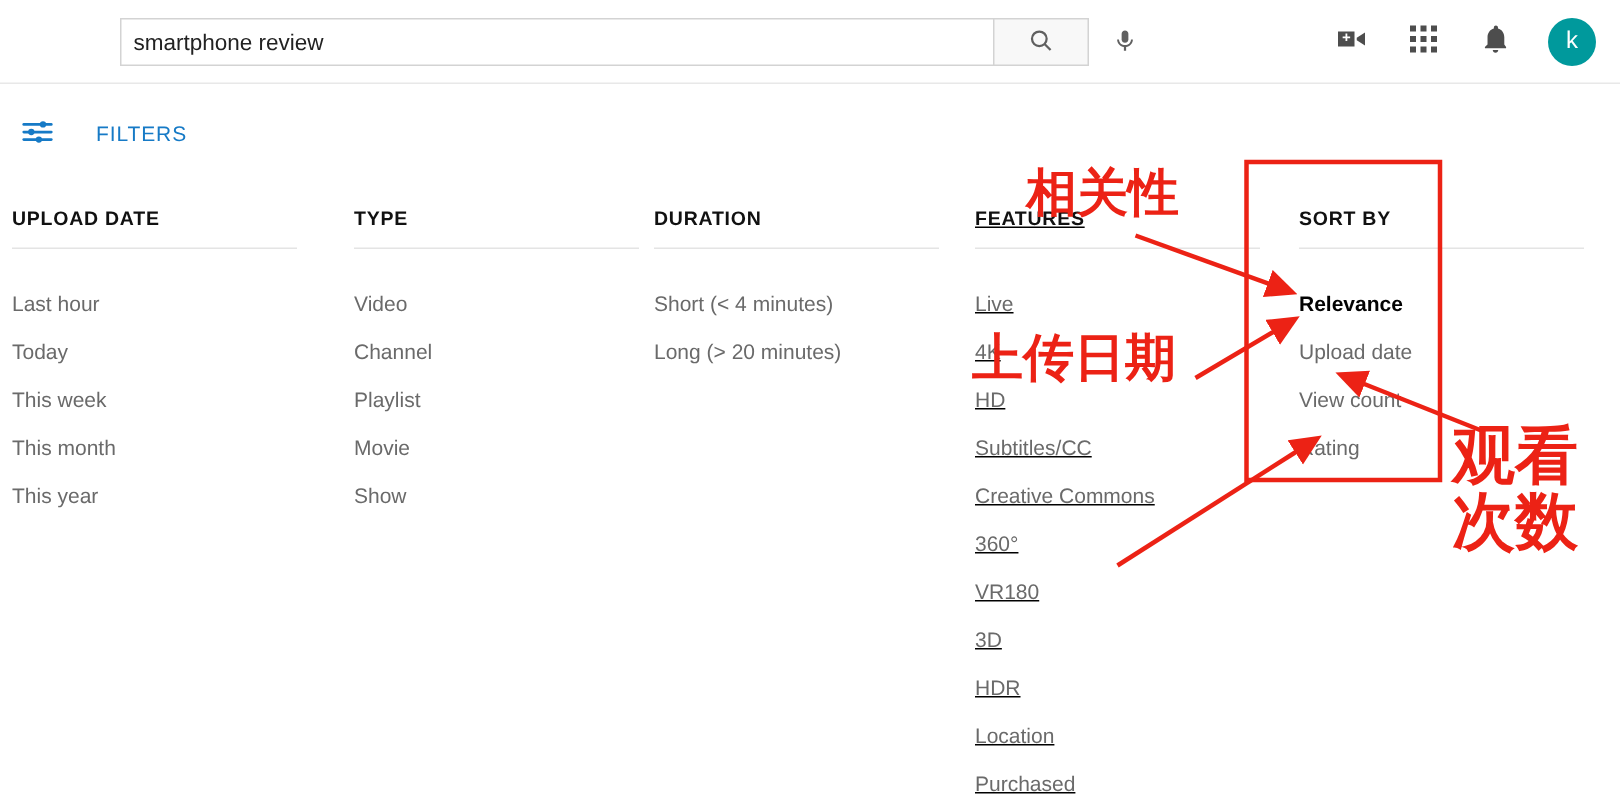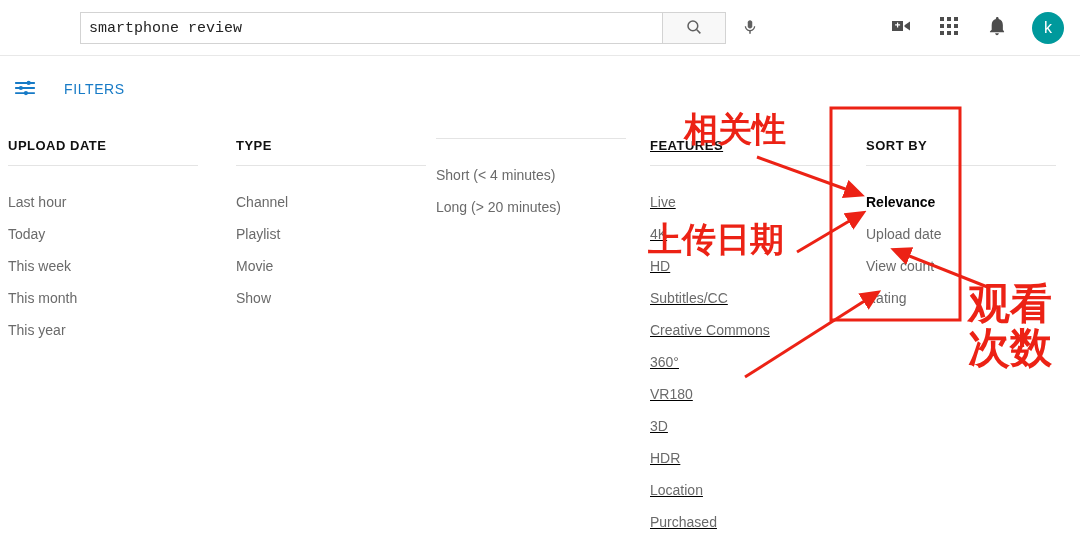--- a/index.html
+++ b/index.html
@@ -36,21 +36,21 @@
     height: 32px;
   }
   #search-input {
     width: 582px;
     height: 32px;
     box-sizing: border-box;
     border: 1px solid #d3d3d3;
     border-right: none;
     padding: 0 8px;
     font-size: 15px;
-    font-family: Liberation Mono, monospace;
+    font-family: Liberation Sans, sans-serif;
     color: #222222;
     background: #ffffff;
     outline: none;
     border-radius: 0;
   }
   #search-input::placeholder { color: #909090; }
   #search-button {
     width: 64px;
     height: 32px;
     box-sizing: border-box;
@@ -294,27 +294,29 @@
     <div class="fitem">Last hour</div>
     <div class="fitem">Today</div>
     <div class="fitem">This week</div>
     <div class="fitem">This month</div>
     <div class="fitem">This year</div>
   </div>
 
   <div class="fcol" id="col-type">
     <div class="fcol-head">TYPE</div>
     <div class="fcol-rule"></div>
+    <div class="fitem">Video</div>
     <div class="fitem">Channel</div>
     <div class="fitem">Playlist</div>
     <div class="fitem">Movie</div>
     <div class="fitem">Show</div>
   </div>
 
   <div class="fcol" id="col-duration">
+    <div class="fcol-head">DURATION</div>
     <div class="fcol-rule"></div>
     <div class="fitem">Short (&lt; 4 minutes)</div>
     <div class="fitem">Long (&gt; 20 minutes)</div>
   </div>
 
   <div class="fcol" id="col-features">
     <div class="fcol-head">FEATURES</div>
     <div class="fcol-rule"></div>
     <div class="fitem">Live</div>
     <div class="fitem">4K</div>

